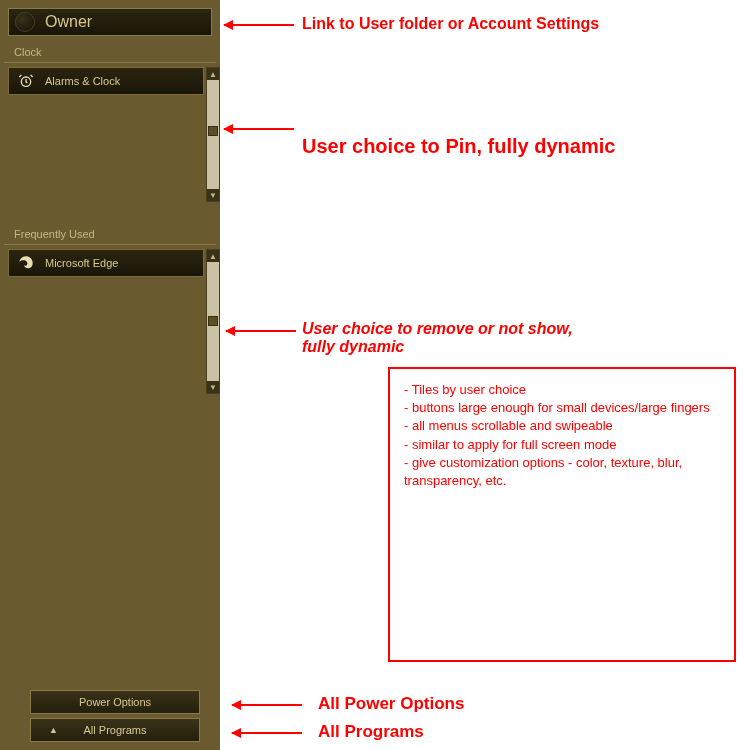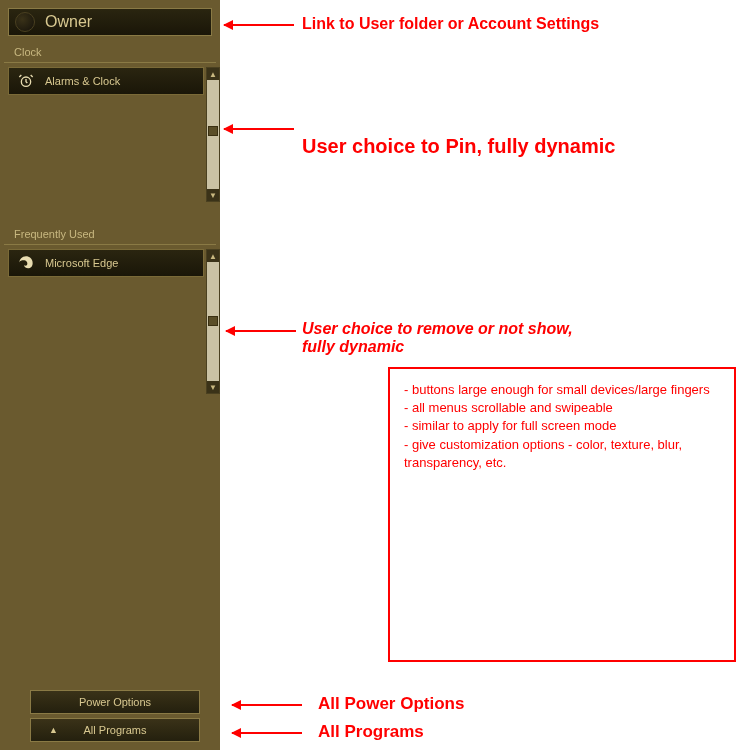--- a/index.html
+++ b/index.html
@@ -241,20 +241,21 @@
 <div class="anno" style="left:302px;top:15px;font-size:16px;">Link to User folder or Account Settings</div>
 
 <div class="arrow" style="left:224px;top:128px;width:70px;"></div>
 <div class="anno" style="left:302px;top:119px;font-size:20px;margin-top:16px;">User choice to Pin, fully dynamic</div>
 
 <div class="arrow" style="left:226px;top:330px;width:70px;"></div>
 <div class="anno" style="left:302px;top:320px;font-size:16px;white-space:pre-line;font-style:italic;">User choice to remove or not show,
 fully dynamic</div>
 
 <div class="note-box" style="left:388px;top:367px;width:348px;height:295px;">
+  <div>- Tiles by user choice</div>
   <div>- buttons large enough for small devices/large fingers</div>
   <div>- all menus scrollable and swipeable</div>
   <div></div>
   <div>- similar to apply for full screen mode</div>
   <div></div>
   <div>- give customization options - color, texture, blur, transparency, etc.</div>
 </div>
 
 <div class="arrow" style="left:232px;top:704px;width:70px;"></div>
 <div class="anno" style="left:318px;top:694px;font-size:17px;">All Power Options</div>

